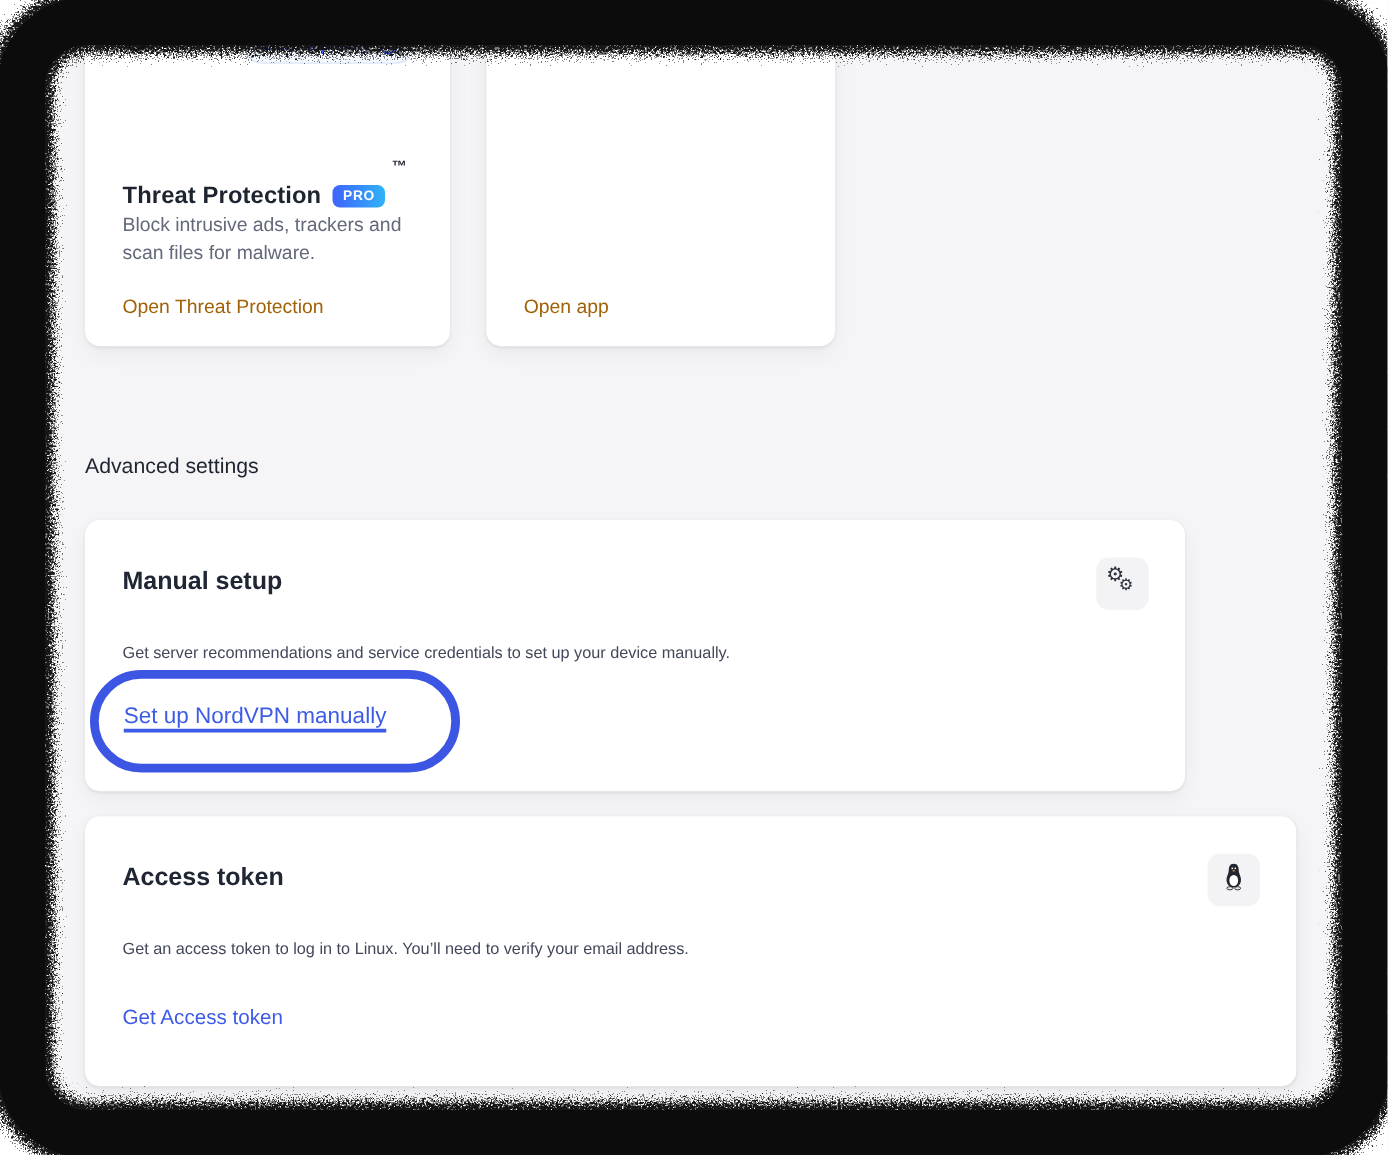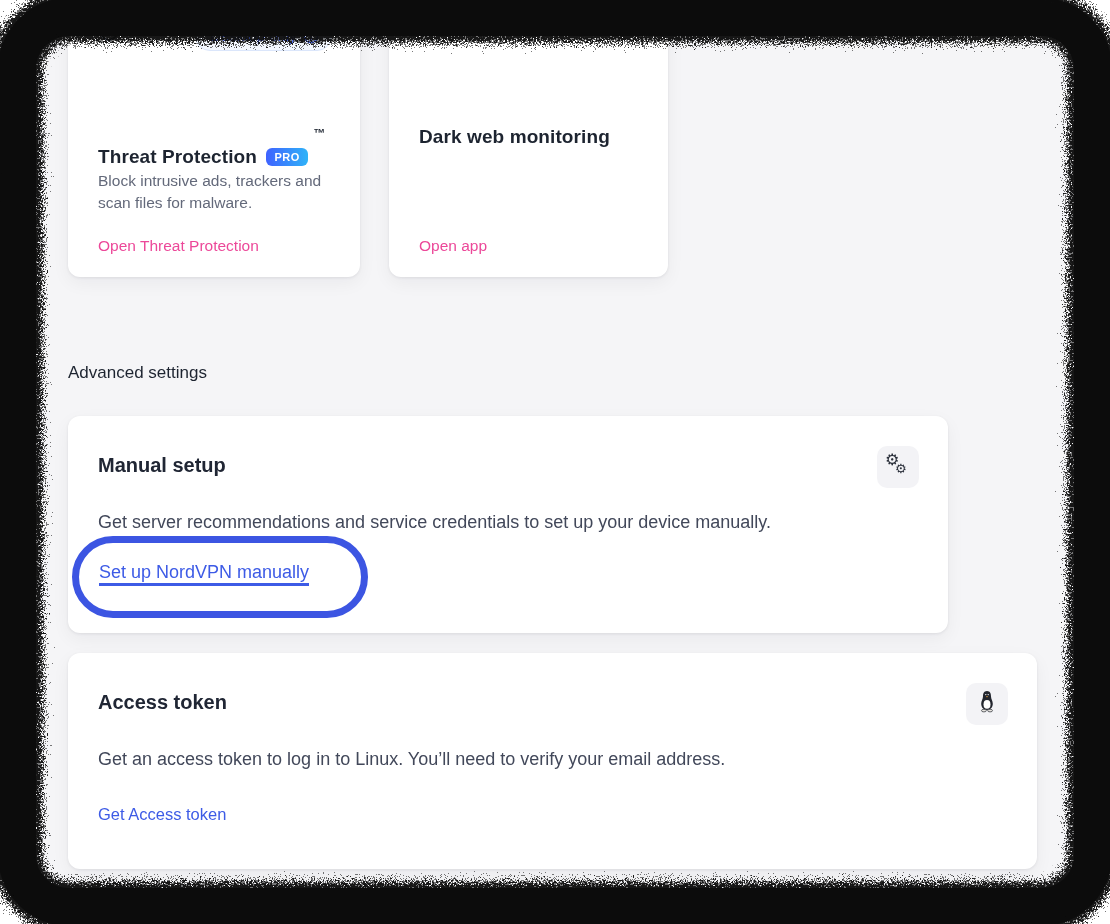--- a/index.html
+++ b/index.html
@@ -41,21 +41,21 @@
     color:#fff;font-size:11px;font-weight:700;letter-spacing:.6px;
     padding:3px 8px;border-radius:6px;transform:translateY(-2px);margin-left:4px;margin-top:24px;
   }
   .tm{font-size:12px;font-weight:700;vertical-align:top;color:#1d2430;}
   .card-desc{
     position:absolute;left:30px;top:210px;right:28px;
     font-size:15.5px;line-height:22px;color:#63697a;
   }
   .card-link{
     position:absolute;left:30px;top:277px;
-    font-size:15.5px;font-weight:500;color:#ec4899;cursor:pointer;white-space:nowrap;
+    font-size:15.5px;font-weight:500;color:#a16207;cursor:pointer;white-space:nowrap;
   }
   
   .section-heading{
     position:absolute;left:68px;top:363px;z-index:2;
     font-size:17px;font-weight:500;color:#1d2430;
   }
   
   .card-manual{left:68px;top:416px;width:880px;height:217px;}
   .card-token{left:68px;top:653px;width:969px;height:216px;}
   .wide-title{
@@ -65,21 +65,21 @@
   }
   .chip{
     position:absolute;right:29px;top:30px;width:42px;height:42px;border-radius:10px;
     background:#f3f3f6;display:flex;align-items:center;justify-content:center;color:#2b303b;
   }
   .gears{position:relative;width:26px;height:26px;font-family:"DejaVu Sans",sans-serif;color:#2b303b;}
   .gear-big{position:absolute;left:0;top:-2px;font-size:16px;line-height:16px;}
   .gear-small{position:absolute;left:10px;top:8px;font-size:13px;line-height:13px;}
   .wide-desc{
     position:absolute;left:30px;top:94px;right:60px;
-    font-size:18px;line-height:24px;color:#42485a;
+    font-size:13px;line-height:24px;color:#42485a;
   }
   .card-manual .wide-link{
     position:absolute;left:31px;top:146px;
     font-size:18px;font-weight:500;color:#3d5be6;cursor:pointer;
     border-bottom:3px solid #3d5be6;white-space:nowrap;
   }
   .card-token .wide-link{
     position:absolute;left:30px;top:152px;
     font-size:16.5px;font-weight:500;color:#3d5be6;cursor:pointer;white-space:nowrap;
   }
@@ -124,21 +124,20 @@
 </div>
 
 <div class="card card-darkweb">
   <span class="feature-icon darkweb-radar-icon">
     <svg width="28" height="30" viewBox="0 0 28 30" fill="none" stroke="#2b303b" stroke-width="2" stroke-linecap="round">
       <circle cx="14" cy="13" r="11"></circle>
       <circle cx="14" cy="13" r="6"></circle>
       <circle cx="14" cy="13" r="1.4" fill="#2b303b" stroke="none"></circle>
     </svg>
   </span>
-  <div class="card-title">Dark web monitoring</div>
   <a class="card-link">Open app</a>
 </div>
 
 <div class="section-heading">Advanced settings</div>
 
 <div class="card card-manual">
   <div class="wide-title">Manual setup</div>
   <div class="chip">
     <span class="gears">
       <span class="gear-big">⚙</span>

